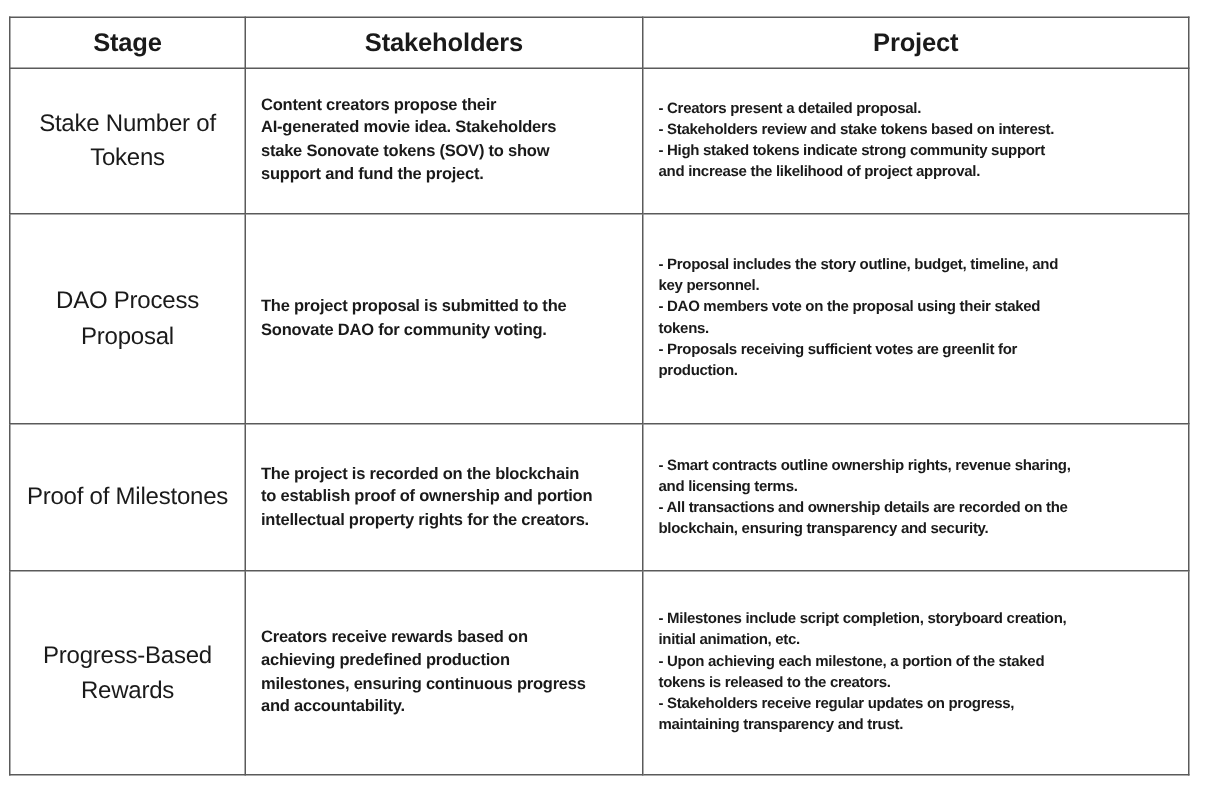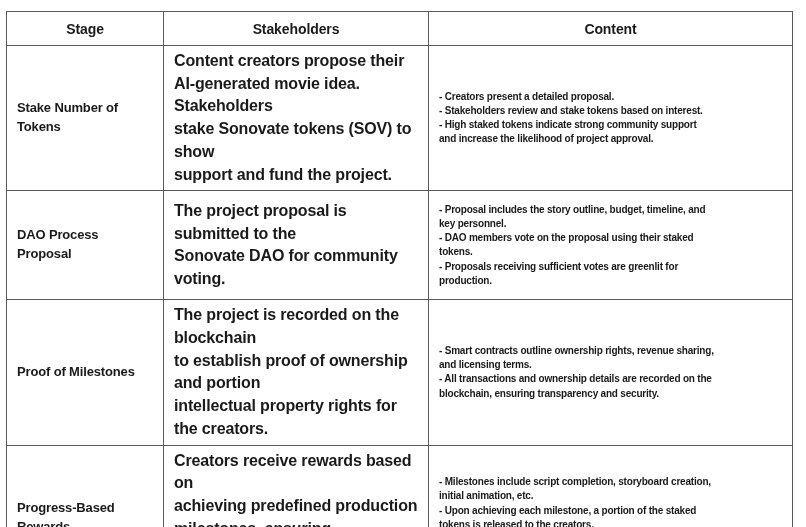--- a/index.html
+++ b/index.html
@@ -42,39 +42,39 @@
   }
 
   
   col.col-stage       { width: 157px; }
   col.col-description { width: 265px; }
   col.col-process     { width: 364px; }
 
   thead th {
     text-align: center;
     font-weight: bold;
-    font-size: 14px;
+    font-size: 17px;
     letter-spacing: -0.1px;
     height: 34px;
     padding: 3px 6px;
   }
 
   td.cell-stage {
-    font-weight: bold;
-    font-size: 13px;
+    font-weight: normal;
+    font-size: 16px;
     line-height: 1.45;
     letter-spacing: -0.15px;
-    text-align: left;
+    text-align: center;
     padding-left: 12px;
     padding-right: 6px;
   }
 
   td.cell-description {
     font-weight: bold;
-    font-size: 16px;
+    font-size: 11px;
     line-height: 1.42;
     letter-spacing: -0.15px;
     text-align: left;
     padding-left: 12px;
     padding-right: 8px;
     white-space: pre-line;
   }
 
   td.cell-process {
     font-weight: bold;
@@ -100,21 +100,21 @@
   <table class="process-table">
     <colgroup>
       <col class="col-stage">
       <col class="col-description">
       <col class="col-process">
     </colgroup>
     <thead>
       <tr>
         <th>Stage</th>
         <th>Stakeholders</th>
-        <th>Content</th>
+        <th>Project</th>
       </tr>
     </thead>
     <tbody>
       <tr class="row-0">
         <td class="cell-stage">Stake Number of Tokens</td>
         <td class="cell-description">Content creators propose their
 AI-generated movie idea. Stakeholders
 stake Sonovate tokens (SOV) to show
 support and fund the project.</td>
         <td class="cell-process">- Creators present a detailed proposal.

